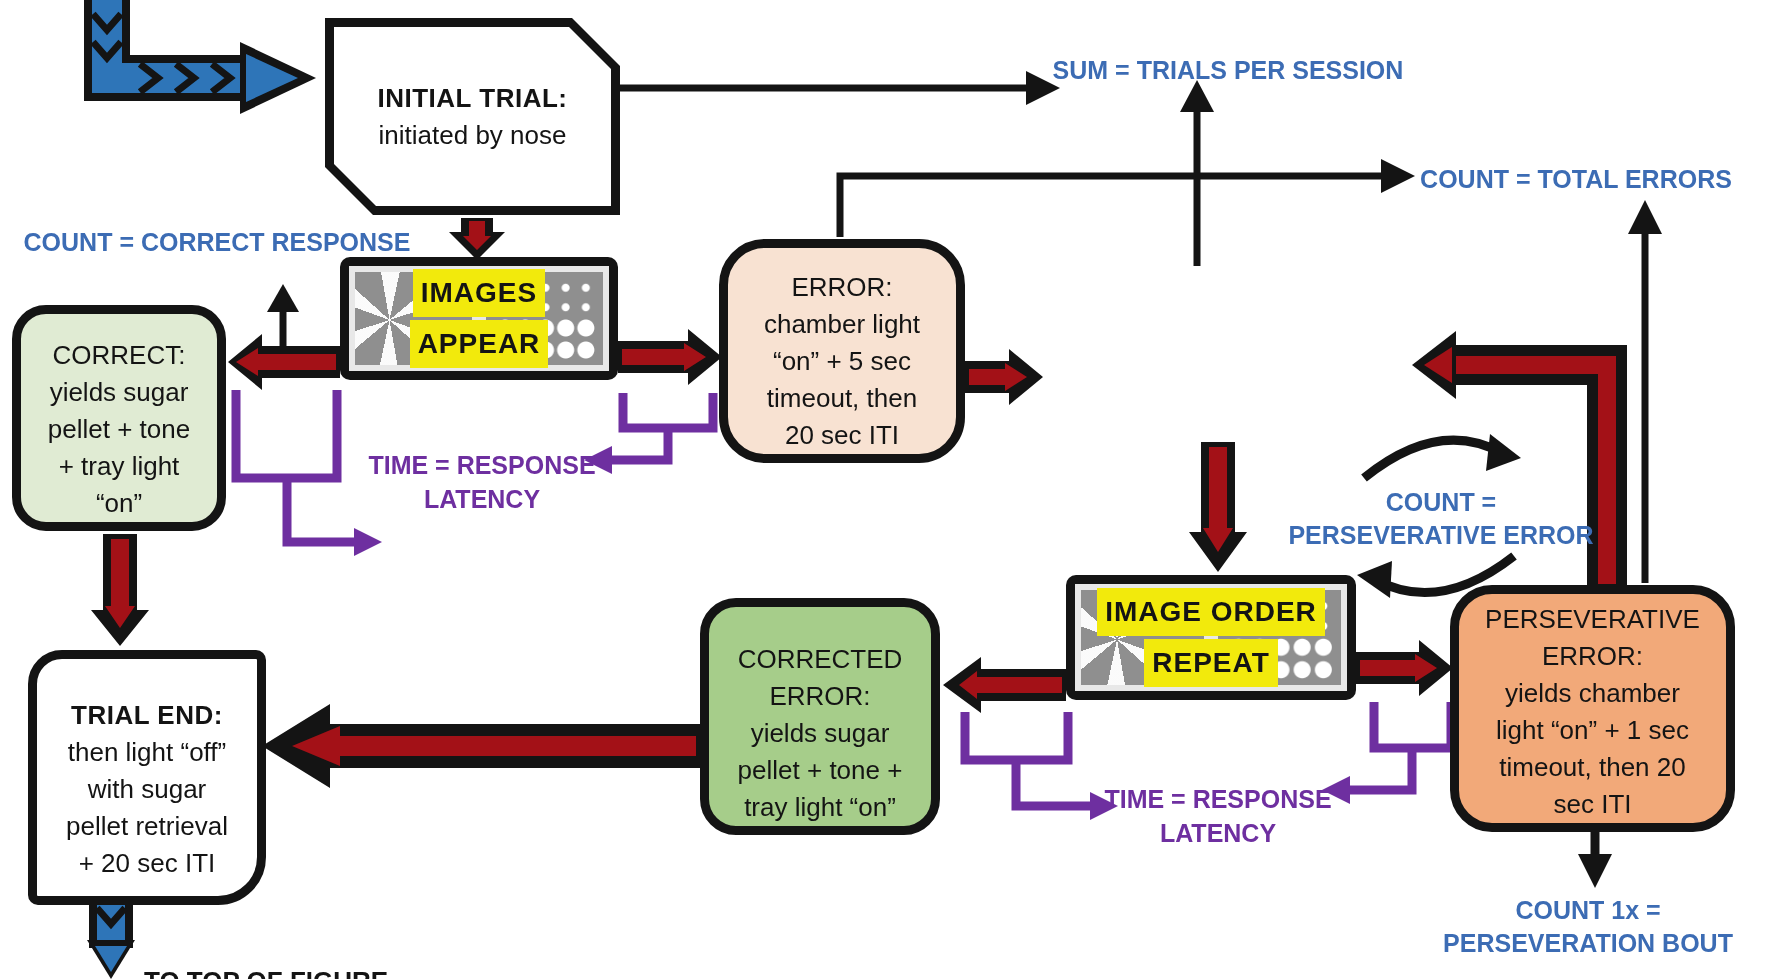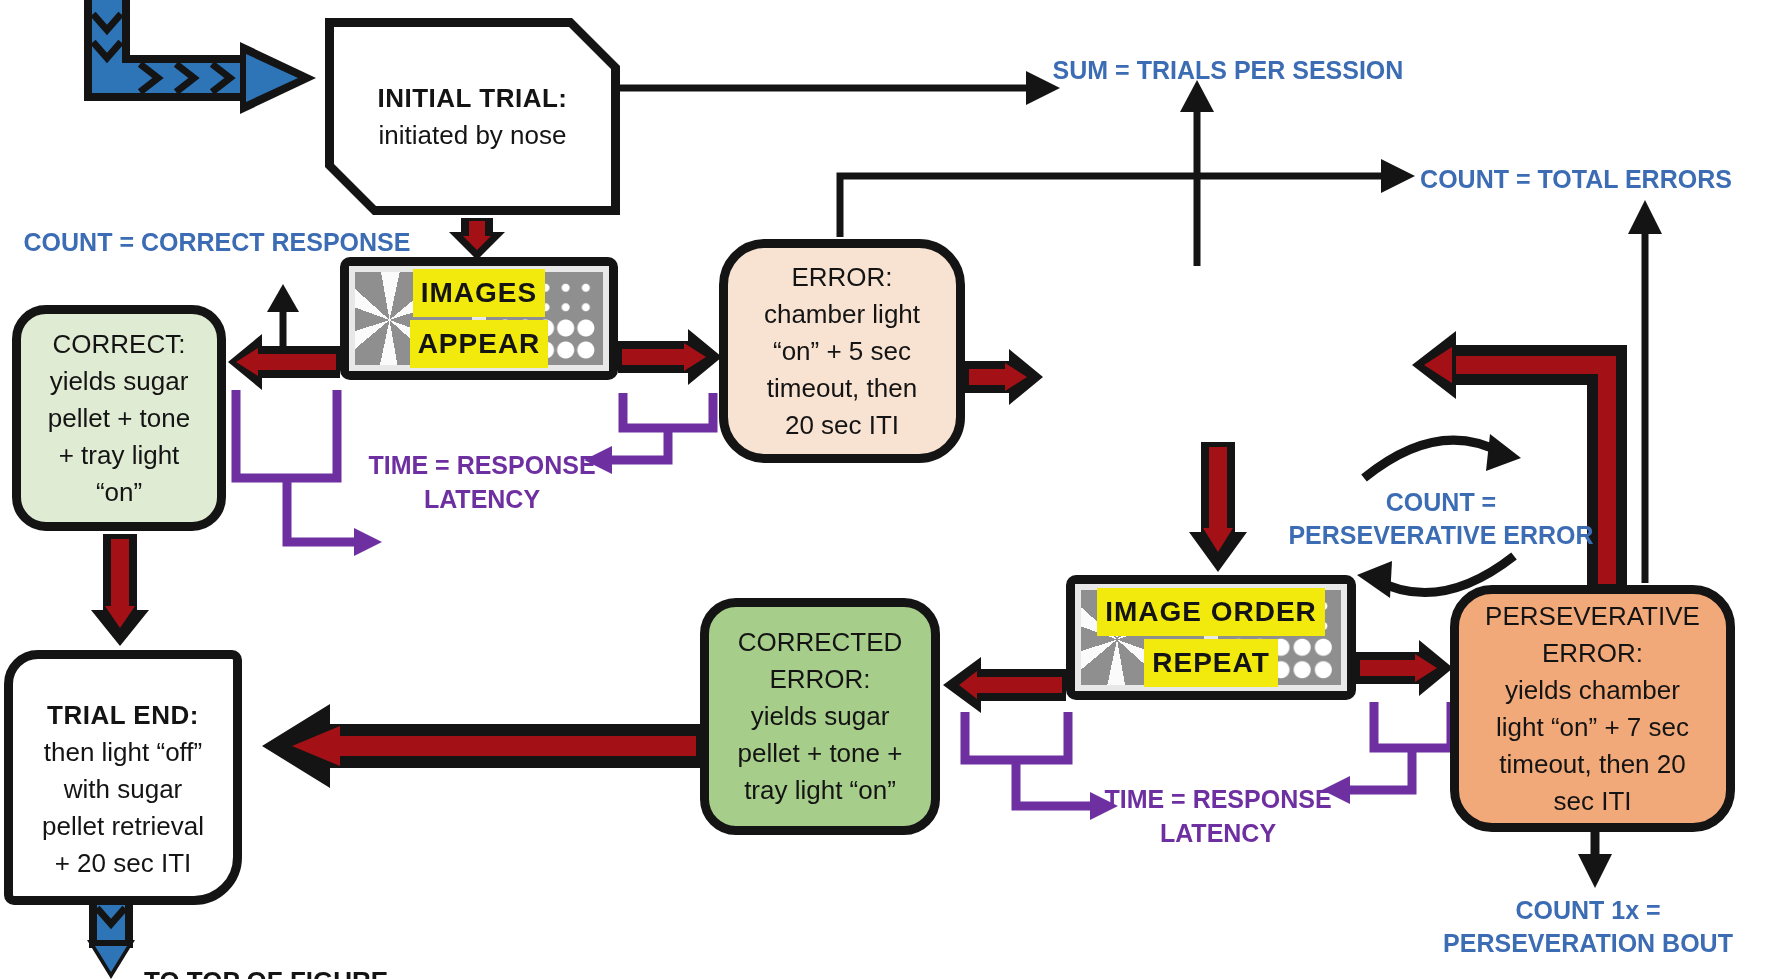--- a/index.html
+++ b/index.html
@@ -8,21 +8,21 @@
   #arrow-layer{position:absolute;left:0;top:0;z-index:1;}
   .box,.panel,.lbl{position:absolute;z-index:2;box-sizing:border-box;}
 
   
   .clip{background:#141414;clip-path:polygon(0 0, calc(100% - 48px) 0, 100% 48px, 100% 100%, 48px 100%, 0 calc(100% - 48px));}
   .clip-inner{position:absolute;inset:9px;background:#fff;
       clip-path:polygon(0 0, calc(100% - 42px) 0, 100% 42px, 100% 100%, 42px 100%, 0 calc(100% - 42px));
       display:flex;flex-direction:column;justify-content:center;align-items:center;}
 
   
-  .rbox{border:9px solid #141414;display:flex;flex-direction:column;justify-content:center;align-items:center;}
+  .rbox{border:9px solid #141414;display:flex;flex-direction:column;justify-content:flex-end;align-items:center;}
 
   .ln{font-size:26px;line-height:37px;white-space:nowrap;text-align:center;}
   .bold{font-weight:bold;letter-spacing:.5px;}
 
   
   .panel{background:#141414;border-radius:10px;padding:9px;}
   .photo{position:relative;width:100%;height:100%;background:#e8e8e8;display:flex;gap:14px;padding:6px;box-sizing:border-box;}
   .screen{flex:1;background:#8f8f8f;position:relative;overflow:hidden;}
   .fan{position:absolute;top:-18%;left:-38%;width:135%;height:140%;border-radius:50%;
        background:repeating-conic-gradient(from -10deg, rgba(255,255,255,.96) 0 22deg, rgba(255,255,255,0) 22deg 60deg);}
@@ -216,26 +216,26 @@
     <div class="ln">ERROR:</div>
     <div class="ln">yields sugar</div>
     <div class="ln">pellet + tone +</div>
     <div class="ln">tray light “on”</div>
   </div>
 
   <div class="box rbox" style="left:1450px;top:585px;width:285px;height:247px;border-radius:42px;background:#f2a979">
     <div class="ln">PERSEVERATIVE</div>
     <div class="ln">ERROR:</div>
     <div class="ln">yields chamber</div>
-    <div class="ln">light “on” + 7 sec</div>
+    <div class="ln">light “on” + 1 sec</div>
     <div class="ln">timeout, then 20</div>
     <div class="ln">sec ITI</div>
   </div>
 
-  <div class="box rbox" style="left:4px;top:650px;width:238px;height:255px;border-radius:34px 10px 48px 10px;background:#fff;justify-content:flex-start;padding-top:38px">
+  <div class="box rbox" style="left:28px;top:650px;width:238px;height:255px;border-radius:34px 10px 48px 10px;background:#fff;justify-content:flex-start;padding-top:38px">
     <div class="ln bold">TRIAL END:</div>
     <div class="ln">then light “off”</div>
     <div class="ln">with sugar</div>
     <div class="ln">pellet retrieval</div>
     <div class="ln">+ 20 sec ITI</div>
   </div>
 
   <div class="lbl blue cx" style="left:217px;top:226px">COUNT = CORRECT RESPONSE</div>
 
   <div class="lbl blue cx" style="left:1228px;top:54px">SUM = TRIALS PER SESSION</div>

